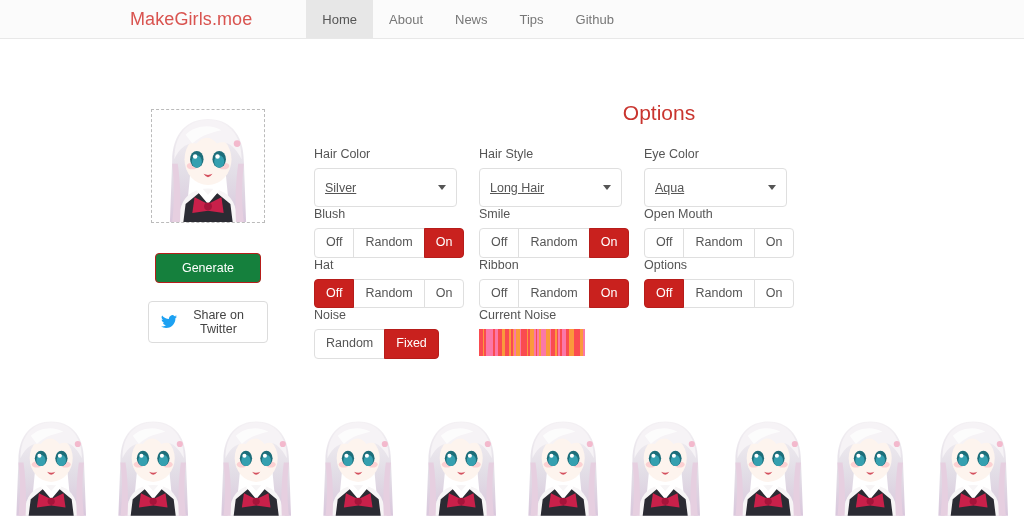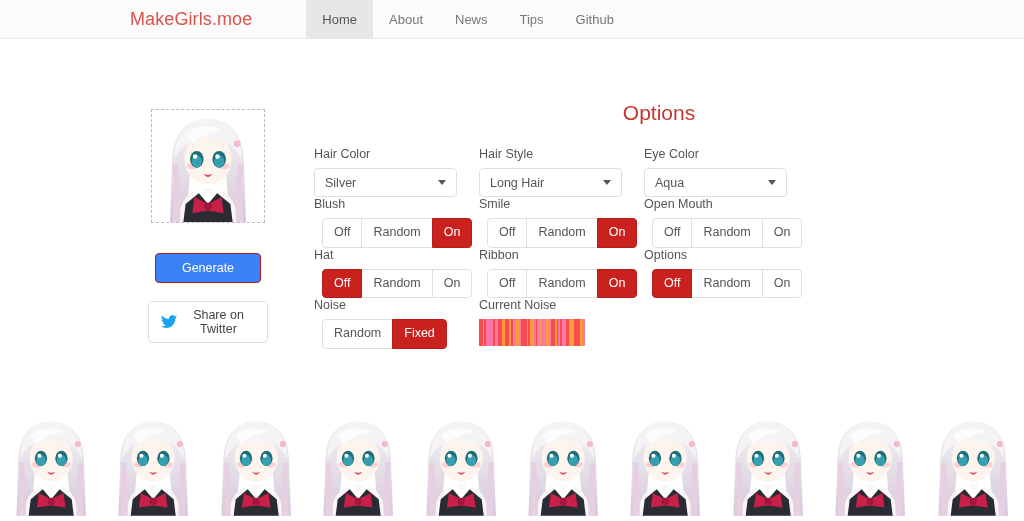--- a/index.html
+++ b/index.html
@@ -46,21 +46,21 @@
   .preview-box {
     width:114px; height:114px;
     border:1px dashed #bbb;
     position:relative; overflow:hidden;
     background:#fff;
   }
   .preview-box svg { display:block; width:100%; height:100%; }
 
   .btn-generate {
     margin-top:30px;
-    background:#3b82f6; color:#fff;
+    background:#15803d; color:#fff;
     border:1px solid #b61d1a; border-radius:4px;
     font-size:12.5px; padding:7px 26px; cursor:pointer;
     font-family:"Liberation Sans", sans-serif;
   }
   .btn-twitter {
     margin-top:18px;
     background:#fff; color:#444;
     border:1px solid #dcdcdc; border-radius:4px;
     font-size:12.5px; padding:6px 12px; cursor:pointer;
     display:flex; align-items:center; gap:5px;
@@ -80,46 +80,46 @@
   .grid {
     display:grid;
     grid-template-columns:165px 165px 165px;
   }
   .field-label {
     font-size:12.5px; color:#555; margin-bottom:7px;
     white-space:nowrap;
   }
 
   .select {
-    width:143px; height:29px;
+    width:143px; height:39px;
     border:1px solid #dfdfdf; border-radius:4px;
     background:#fff;
     display:flex; align-items:center;
     padding:0 10px; font-size:12.5px; color:#555;
-    cursor:pointer; position:relative;
+    cursor:pointer; position:relative;text-decoration:underline;
   }
   .select .caret {
     position:absolute; right:10px;
     width:0; height:0;
     border-left:4px solid transparent;
     border-right:4px solid transparent;
     border-top:5px solid #555;
   }
 
   .btn-group { display:flex; }
   .bg-btn {
     border:1px solid #dfdfdf;
     background:#fff; color:#555;
     font-size:12.5px; padding:6px 11px;
     cursor:pointer; white-space:nowrap;
     margin-left:-1px;
     font-family:"Liberation Sans", sans-serif;
     line-height:1.25;
   }
-  .bg-btn:first-child { margin-left:8px; border-radius:4px 0 0 4px; }
+  .bg-btn:first-child { margin-left:0; border-radius:4px 0 0 4px; }
   .bg-btn:last-child { border-radius:0 4px 4px 0; }
   .bg-btn.active {
     background:#c9211e; color:#fff;
     border-color:#b61d1a;
     position:relative; z-index:1;
   }
 
   .noise-strip {
     width:106px; height:27px;
     display:flex; overflow:hidden;

